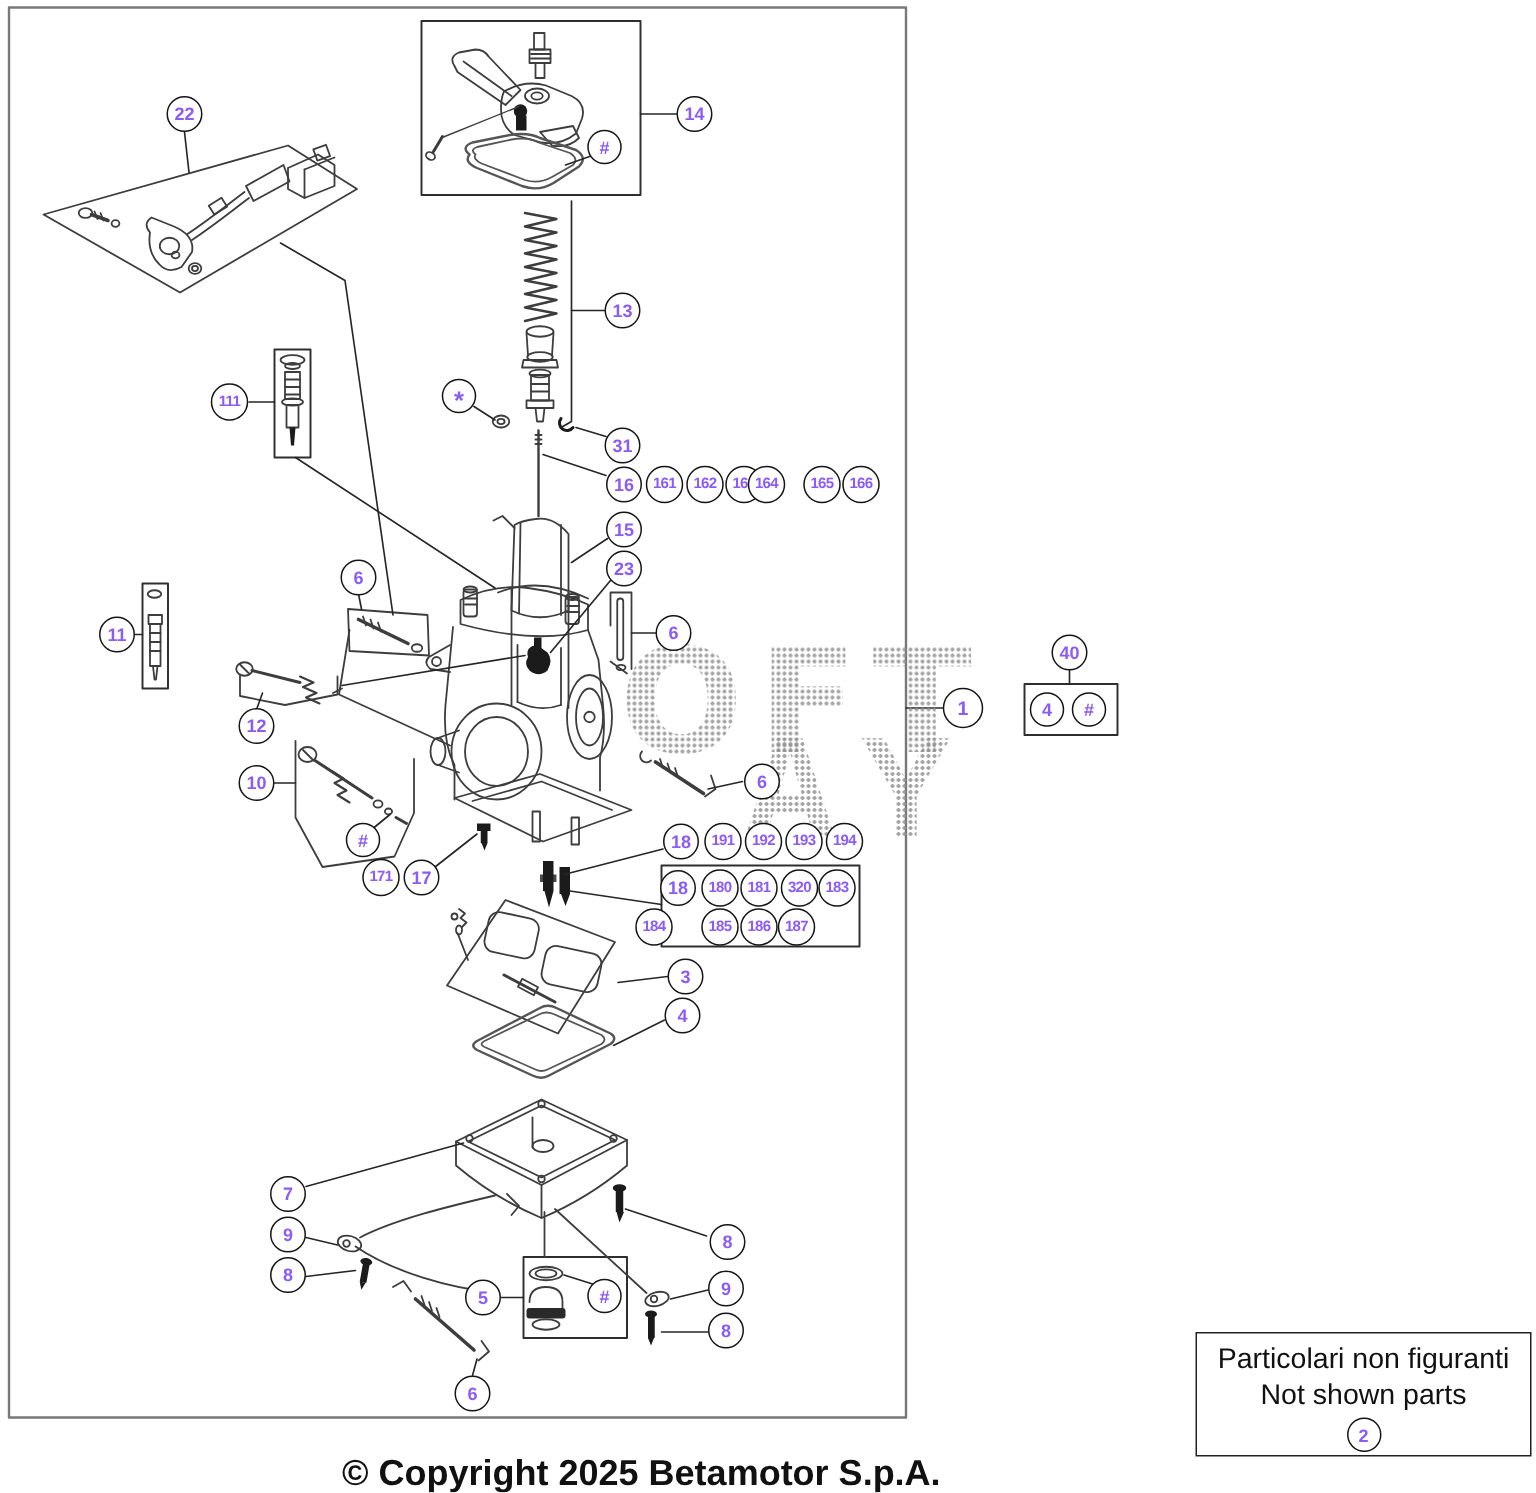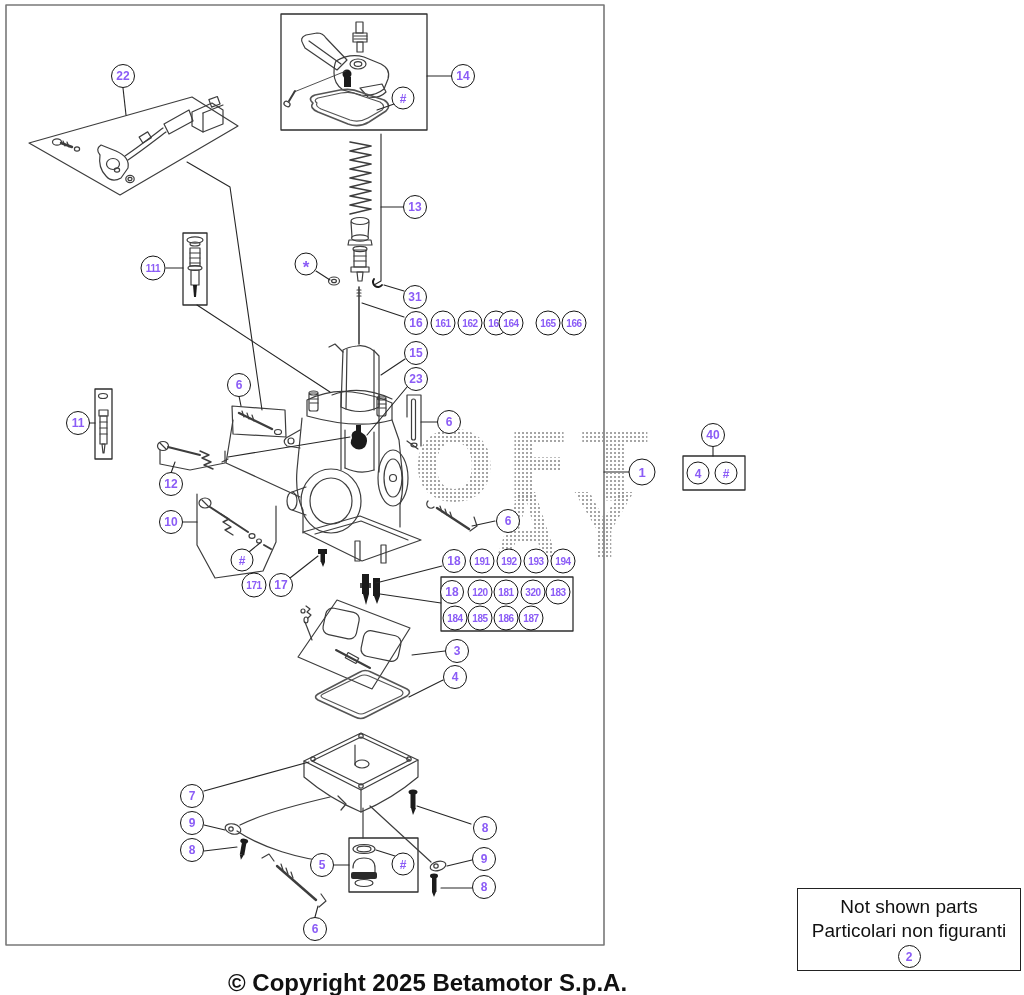--- a/index.html
+++ b/index.html
@@ -379,41 +379,41 @@
   <div class="co c-lg" style="left:508px;top:521px">6</div>
   <div class="co c-sm" style="left:242px;top:560px">#</div>
   <div class="co c-md" style="left:254px;top:585px">171</div>
   <div class="co c-lg" style="left:281px;top:585px">17</div>
   <div class="co c-lg" style="left:454px;top:561px">18</div>
   <div class="co c-md" style="left:482px;top:561px">191</div>
   <div class="co c-md" style="left:509px;top:561px">192</div>
   <div class="co c-md" style="left:536px;top:561px">193</div>
   <div class="co c-md" style="left:563px;top:561px">194</div>
   <div class="co c-lg" style="left:452px;top:592px">18</div>
-  <div class="co c-md" style="left:480px;top:592px">120</div>
+  <div class="co c-md" style="left:480px;top:592px">180</div>
   <div class="co c-md" style="left:506px;top:592px">181</div>
   <div class="co c-md" style="left:533px;top:592px">320</div>
   <div class="co c-md" style="left:558px;top:592px">183</div>
-  <div class="co c-md" style="left:455px;top:618px">184</div>
+  <div class="co c-md" style="left:436px;top:618px">184</div>
   <div class="co c-md" style="left:480px;top:618px">185</div>
   <div class="co c-md" style="left:506px;top:618px">186</div>
   <div class="co c-md" style="left:531px;top:618px">187</div>
   <div class="co c-lg" style="left:457px;top:651px">3</div>
   <div class="co c-lg" style="left:455px;top:677px">4</div>
   <div class="co c-lg" style="left:192px;top:796px">7</div>
   <div class="co c-lg" style="left:192px;top:823px">9</div>
   <div class="co c-lg" style="left:192px;top:850px">8</div>
   <div class="co c-lg" style="left:485px;top:828px">8</div>
   <div class="co c-lg" style="left:484px;top:859px">9</div>
   <div class="co c-lg" style="left:484px;top:887px">8</div>
   <div class="co c-lg" style="left:322px;top:865px">5</div>
   <div class="co c-sm" style="left:403px;top:864px">#</div>
   <div class="co c-lg" style="left:315px;top:929px">6</div>
 
   <div id="notshown">
+    <div>Particolari non figuranti</div>
     <div>Not shown parts</div>
-    <div>Particolari non figuranti</div>
     <div class="co c-sm">2</div>
   </div>
 
   <div id="copyright">© Copyright 2025 Betamotor S.p.A.</div>
 
 </div>
 
 </body></html>

